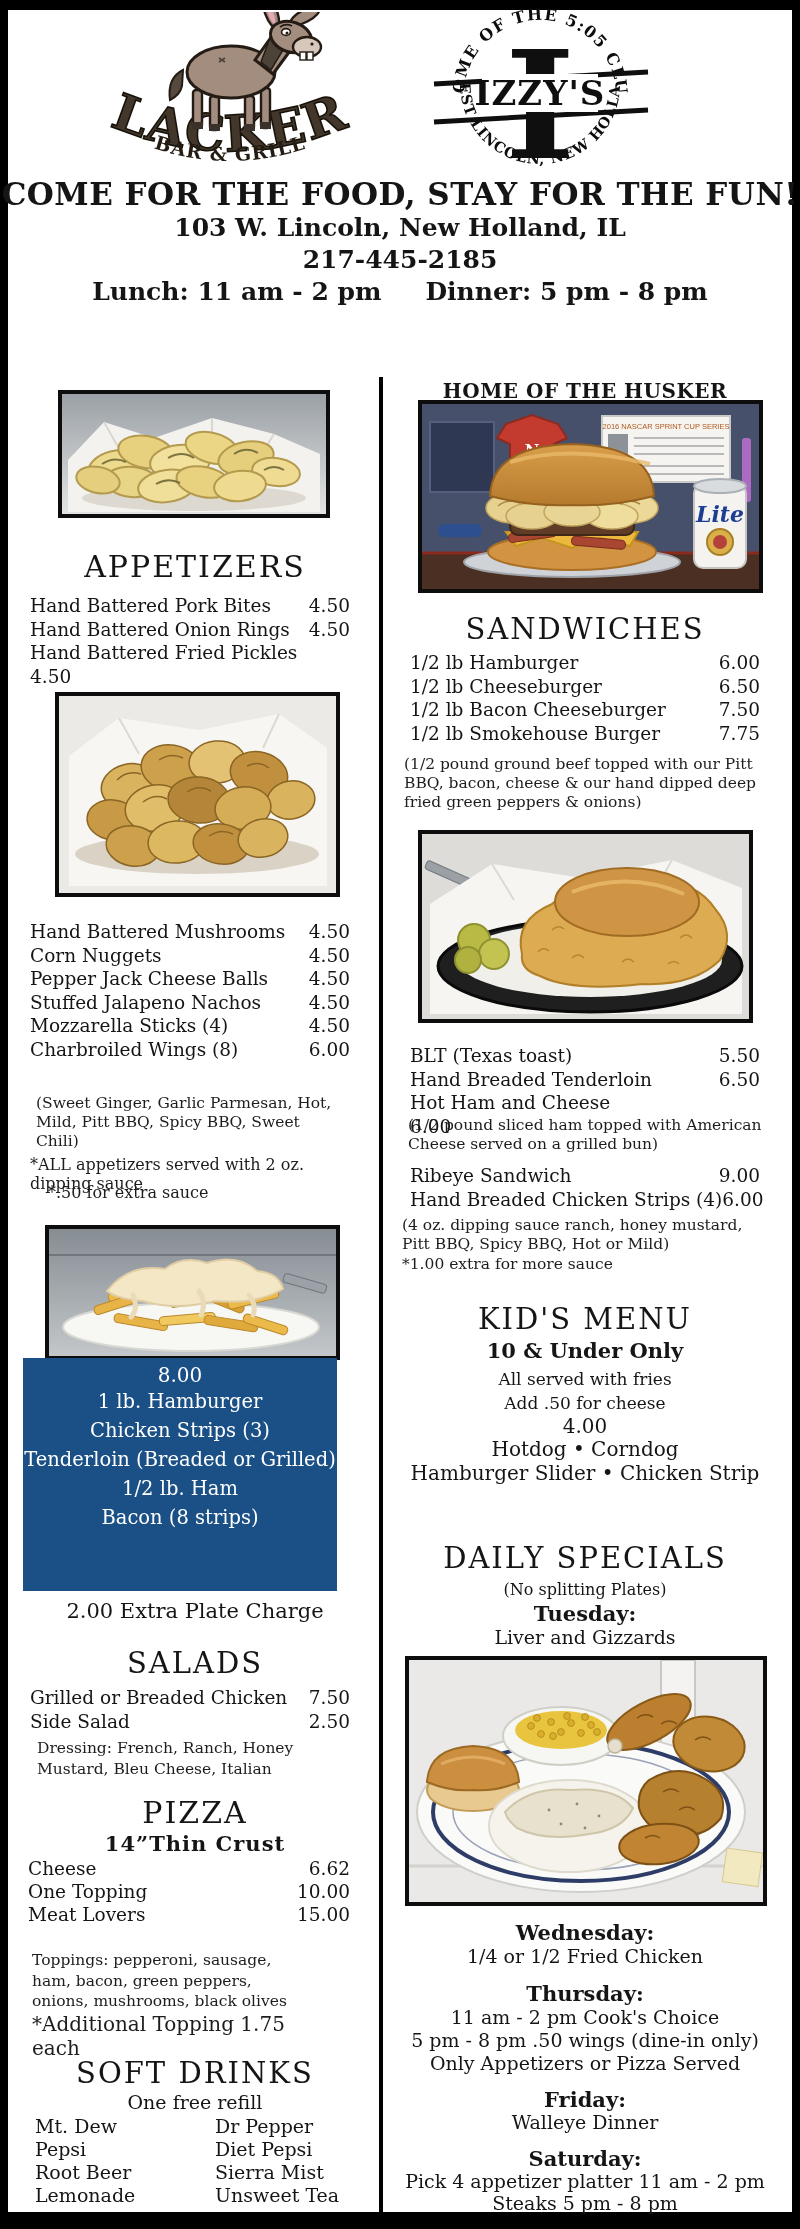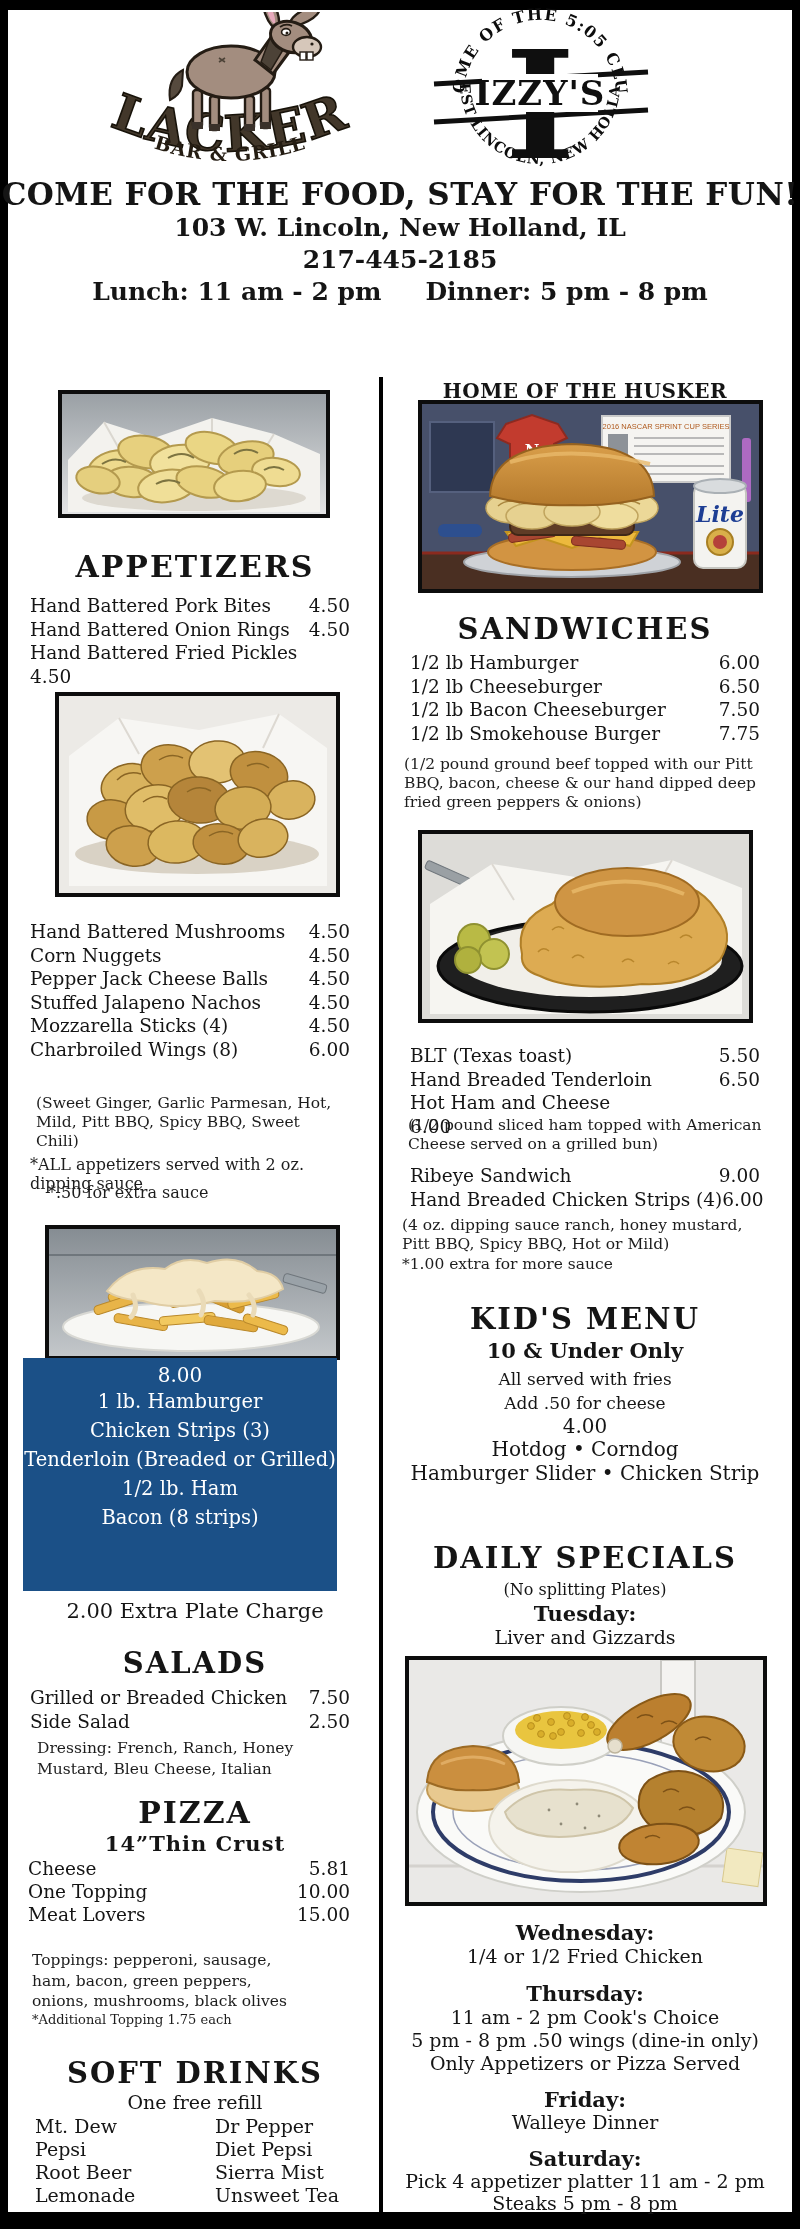--- a/index.html
+++ b/index.html
@@ -5,21 +5,21 @@
   html,body{margin:0;padding:0;}
   body{
     width:800px;height:2229px;position:relative;background:#ffffff;
     font-family:"DejaVu Serif","Liberation Serif",serif;color:#151515;
     overflow:hidden;
   }
   .abs{position:absolute;}
   .border-bar{position:absolute;background:#000;}
   .center{text-align:center;}
   .bold{font-weight:bold;}
-  .h1{font-weight:bold;text-align:center;letter-spacing:2px;}
+  .h1{font-weight:normal;text-align:center;letter-spacing:2px;}
   .mrow{display:flex;justify-content:space-between;}
   .mrow span{white-space:nowrap;}
   .note{color:#1d1d1d;}
   .photo{position:absolute;border:4px solid #0d0d0d;box-sizing:border-box;background:#ddd;}
   .photo svg{display:block;width:100%;height:100%;}
   .bluebox{
     position:absolute;background:#1b5087;color:#ffffff;text-align:center;
   }
   .daylabel{font-weight:bold;}
   .drinks{display:grid;grid-template-columns:180px 1fr;row-gap:0;}
@@ -267,33 +267,33 @@
     <span>2.50</span>
   </div>
 </div>
 <div class="abs note" style="left:37px;top:1738px;width:305px;font-size:15.5px;line-height:21px;">Dressing: French, Ranch, Honey Mustard, Bleu Cheese, Italian</div>
 
 <div class="abs h1" style="left:12px;top:1795px;width:366px;font-size:30px;">PIZZA</div>
 <div class="abs bold center" style="left:12px;top:1831px;width:366px;font-size:21px;letter-spacing:1px;">14”Thin Crust</div>
 <div class="abs" style="left:28px;top:1857px;width:322px;font-size:18.5px;">
   <div class="mrow" style="line-height:23px;align-items:center;">
     <span>Cheese</span>
-    <span>5.81</span>
+    <span>6.62</span>
   </div>
   <div class="mrow" style="line-height:23px;">
     <span>One Topping</span>
     <span>10.00</span>
   </div>
   <div class="mrow" style="line-height:23px;">
     <span>Meat Lovers</span>
     <span>15.00</span>
   </div>
 </div>
 <div class="abs note" style="left:32px;top:1950px;width:280px;font-size:15.5px;line-height:20.5px;">Toppings: pepperoni, sausage, ham, bacon, green peppers, onions, mushrooms, black olives</div>
-<div class="abs note" style="left:32px;top:2012px;width:300px;font-size:13px;">*Additional Topping 1.75 each</div>
+<div class="abs note" style="left:32px;top:2012px;width:300px;font-size:20px;">*Additional Topping 1.75 each</div>
 
 <div class="abs h1" style="left:12px;top:2056px;width:366px;font-size:29px;">SOFT DRINKS</div>
 <div class="abs center" style="left:12px;top:2091px;width:366px;font-size:19px;">One free refill</div>
 <div class="abs drinks" style="left:35px;top:2115px;width:310px;font-size:19px;line-height:23px;">
   <span>Mt. Dew</span>
   <span>Dr Pepper</span>
   <span>Pepsi</span>
   <span>Diet Pepsi</span>
   <span>Root Beer</span>
   <span>Sierra Mist</span>

